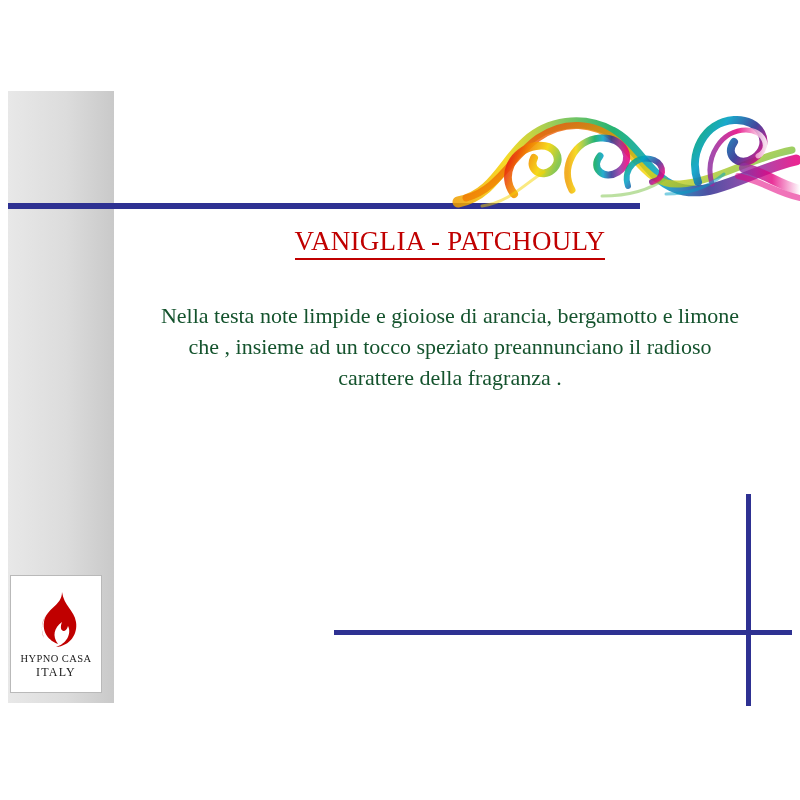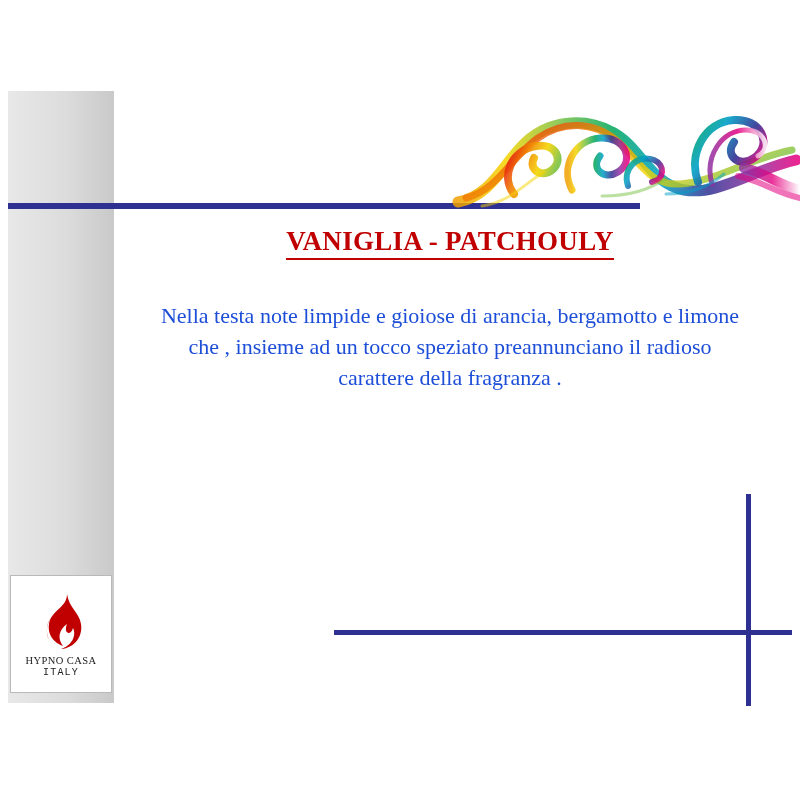--- a/index.html
+++ b/index.html
@@ -67,21 +67,21 @@
     top: 98px;
     width: 348px;
     height: 112px;
   }
 
   
   .logo-box {
     position: absolute;
     left: 10px;
     top: 575px;
-    width: 102px;
+    width: 92px;
     height: 118px;
     background: #ffffff;
     border: 1px solid #b9b9b9;
     box-sizing: border-box;
     display: flex;
     flex-direction: column;
     align-items: center;
     justify-content: center;
   }
   .logo-mark {
@@ -91,56 +91,56 @@
   }
   .logo-brand {
     font-family: "Liberation Serif", serif;
     font-size: 10.5px;
     letter-spacing: 0.4px;
     color: #1a1a1a;
     margin-top: 3px;
     white-space: nowrap;
   }
   .logo-country {
-    font-family: Liberation Mono, monospace;
-    font-size: 10px;
+    font-family: Liberation Serif, serif;
+    font-size: 12px;
     letter-spacing: 1.2px;
     color: #1a1a1a;
     margin-top: 1px;
   }
 
   
   .title {
     position: absolute;
     left: 140px;
     top: 226px;
     width: 620px;
     text-align: center;
     font-family: "Liberation Serif", serif;
-    font-weight: bold;
+    font-weight: normal;
     font-size: 27px;
     color: #c00000;
     letter-spacing: 0.3px;
   }
   .title span {
     border-bottom: 2px solid #c00000;
     padding-bottom: 2px;
   }
 
   
   .body-text {
     position: absolute;
     left: 150px;
     top: 300px;
     width: 600px;
     text-align: center;
     font-family: "Liberation Serif", serif;
     font-size: 22px;
     line-height: 31px;
-    color: #1d4ed8;
+    color: #14532d;
   }
   .body-text p {
     margin: 0;
   }
 </style>
 </head>
 <body>
 
 <div id="slide">
 

